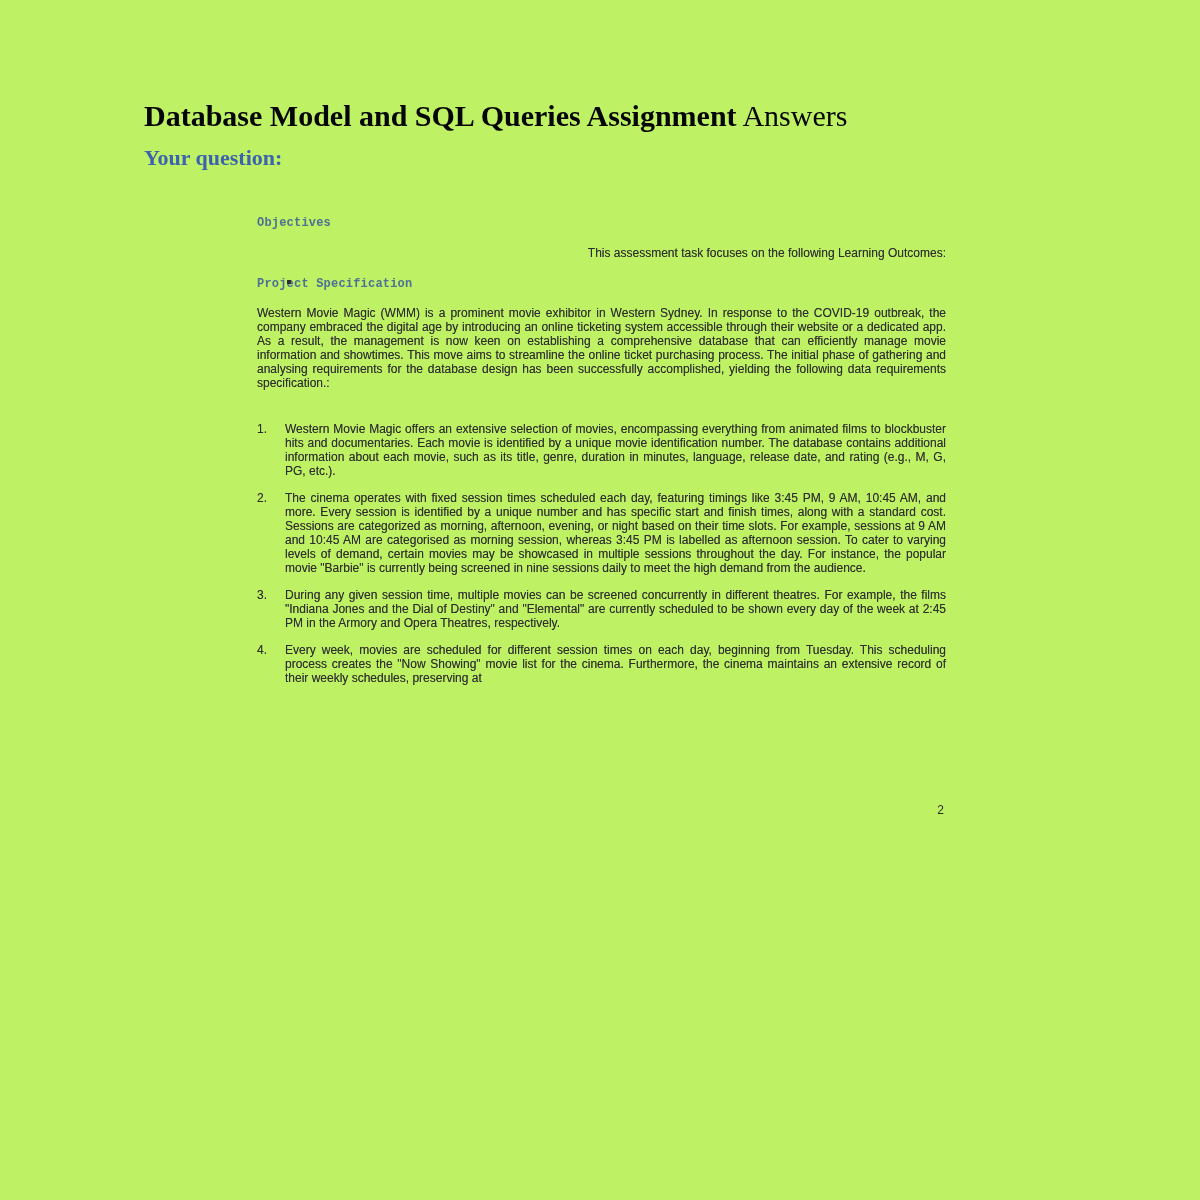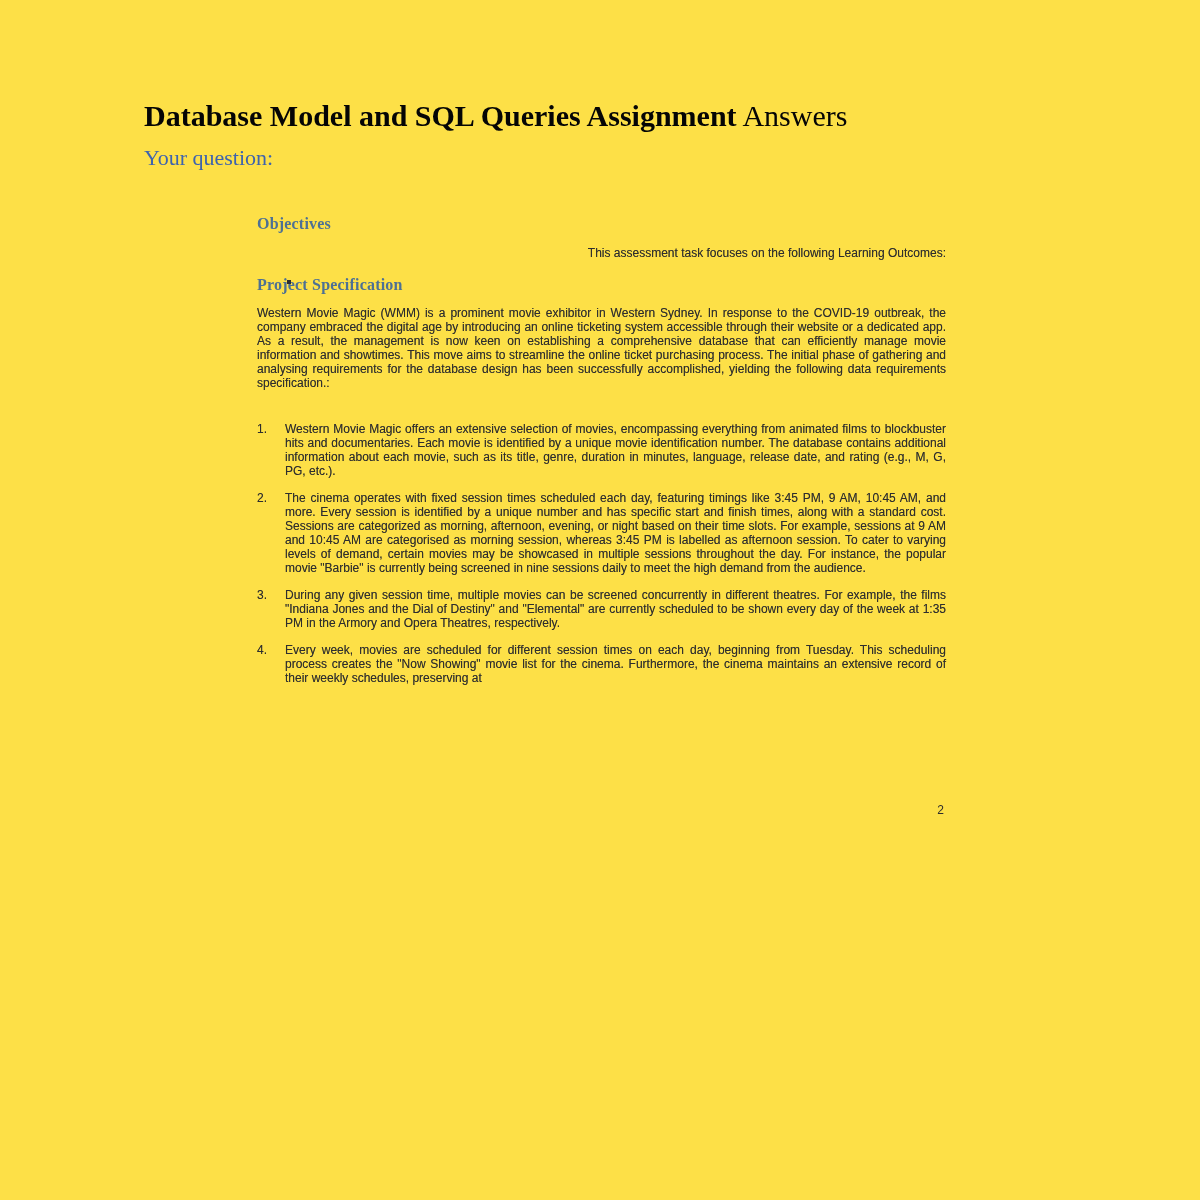--- a/index.html
+++ b/index.html
@@ -1,40 +1,40 @@
 <!DOCTYPE html>
 <html><head>
 <meta charset="utf-8">
 <style>
   * { margin:0; padding:0; box-sizing:border-box; }
   html,body { width:1200px; height:1200px; background:#ffffff; overflow:hidden; }
   .page {
-    position:relative; width:1200px; height:1200px; background:#fde047;
+    position:relative; width:1200px; height:1200px; background:#bef264;
     font-family:"Liberation Sans", sans-serif;
   }
   .title {
     position:absolute; left:144px; top:99px;
     font-family:"Liberation Serif", serif;
     font-size:30px; line-height:33px; color:#050505; font-weight:400;
     white-space:nowrap;
   }
   .title .bold { font-weight:700; }
   .subtitle {
     position:absolute; left:144px; top:145px;
     font-family:"Liberation Serif", serif;
-    font-size:22px; line-height:26px; color:#3d63ae; font-weight:400;
+    font-size:22px; line-height:26px; color:#3d63ae; font-weight:700;
   }
   .doc {
     position:absolute; left:257px; top:214px; width:689px;
     font-size:12px; line-height:14px; color:#2e2e2e;
     text-shadow:0 0 0.4px rgba(45,45,45,0.55);
   }
   .h2 {
-    font-family:Liberation Serif, serif;
-    font-weight:700; font-size:16px; line-height:19px;
+    font-family:Liberation Mono, monospace;
+    font-weight:700; font-size:12px; line-height:19px;
     color:#4d7094; letter-spacing:0.2px;
     text-shadow:none;
   }
   .h2-objectives { margin-bottom:13px; }
   .h2-project { margin-top:5px; margin-bottom:12px; }
   .intro { margin-bottom:13px;text-align:right; }
   .bullet-item { position:relative; padding-left:58px; margin-bottom:15px; }
   .bullet-marker {
     position:absolute; left:30px; top:5px;
     width:4px; height:4px; background:#2e2e2e;
@@ -77,21 +77,21 @@
       <li class="num-item">
         <span class="num">1.</span>
         <span>Western Movie Magic offers an extensive selection of movies, encompassing everything from animated films to blockbuster hits and documentaries. Each movie is identified by a unique movie identification number. The database contains additional information about each movie, such as its title, genre, duration in minutes, language, release date, and rating (e.g., M, G, PG, etc.).</span>
       </li>
       <li class="num-item">
         <span class="num">2.</span>
         <span>The cinema operates with fixed session times scheduled each day, featuring timings like 3:45 PM, 9 AM, 10:45 AM, and more. Every session is identified by a unique number and has specific start and finish times, along with a standard cost. Sessions are categorized as morning, afternoon, evening, or night based on their time slots. For example, sessions at 9 AM and 10:45 AM are categorised as morning session, whereas 3:45 PM is labelled as afternoon session. To cater to varying levels of demand, certain movies may be showcased in multiple sessions throughout the day. For instance, the popular movie "Barbie" is currently being screened in nine sessions daily to meet the high demand from the audience.</span>
       </li>
       <li class="num-item">
         <span class="num">3.</span>
-        <span>During any given session time, multiple movies can be screened concurrently in different theatres. For example, the films "Indiana Jones and the Dial of Destiny" and "Elemental" are currently scheduled to be shown every day of the week at 1:35 PM in the Armory and Opera Theatres, respectively.</span>
+        <span>During any given session time, multiple movies can be screened concurrently in different theatres. For example, the films "Indiana Jones and the Dial of Destiny" and "Elemental" are currently scheduled to be shown every day of the week at 2:45 PM in the Armory and Opera Theatres, respectively.</span>
       </li>
       <li class="num-item">
         <span class="num">4.</span>
         <span>Every week, movies are scheduled for different session times on each day, beginning from Tuesday. This scheduling process creates the "Now Showing" movie list for the cinema. Furthermore, the cinema maintains an extensive record of their weekly schedules, preserving at</span>
       </li>
     </ol>
 
   </div>
 
   <div class="page-number">2</div>

